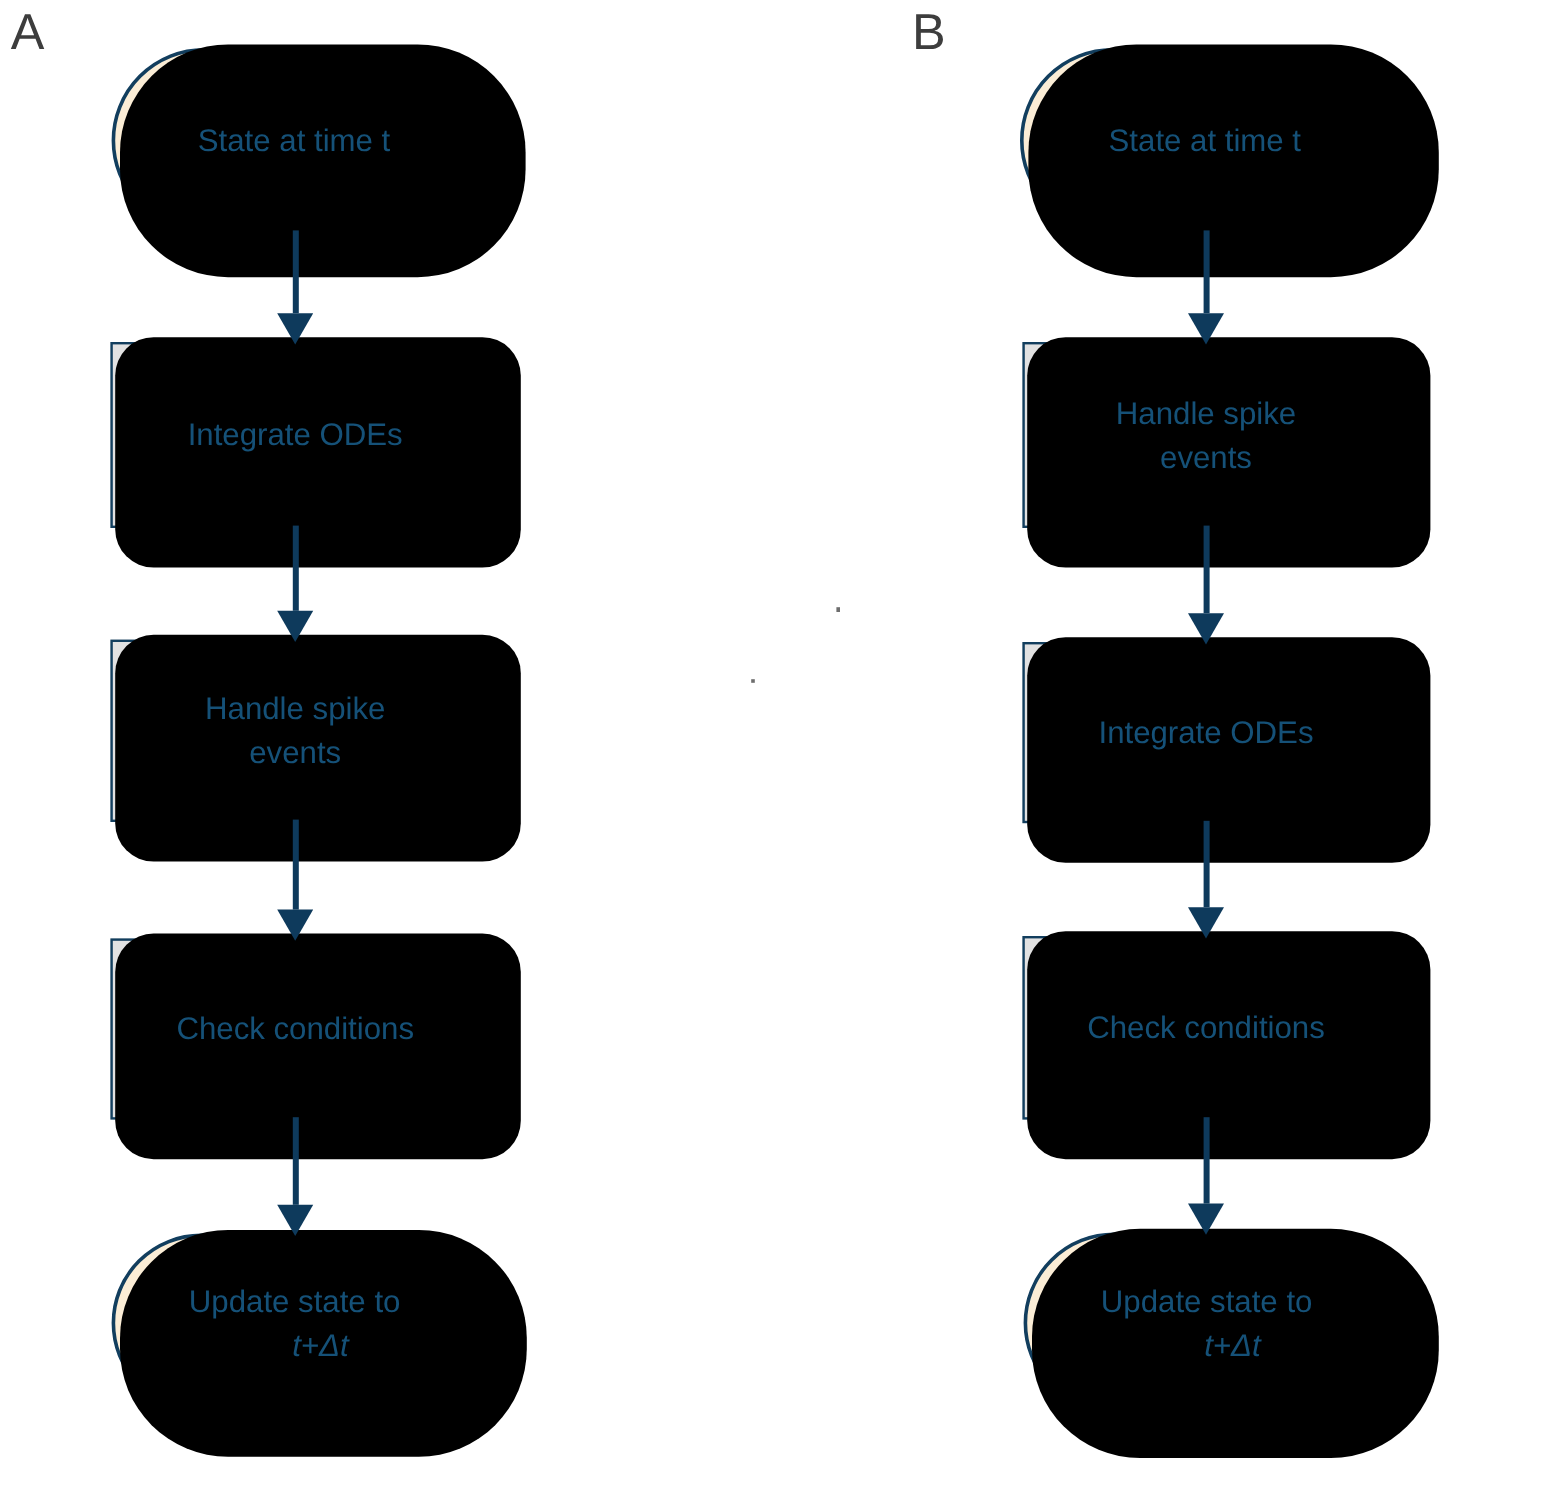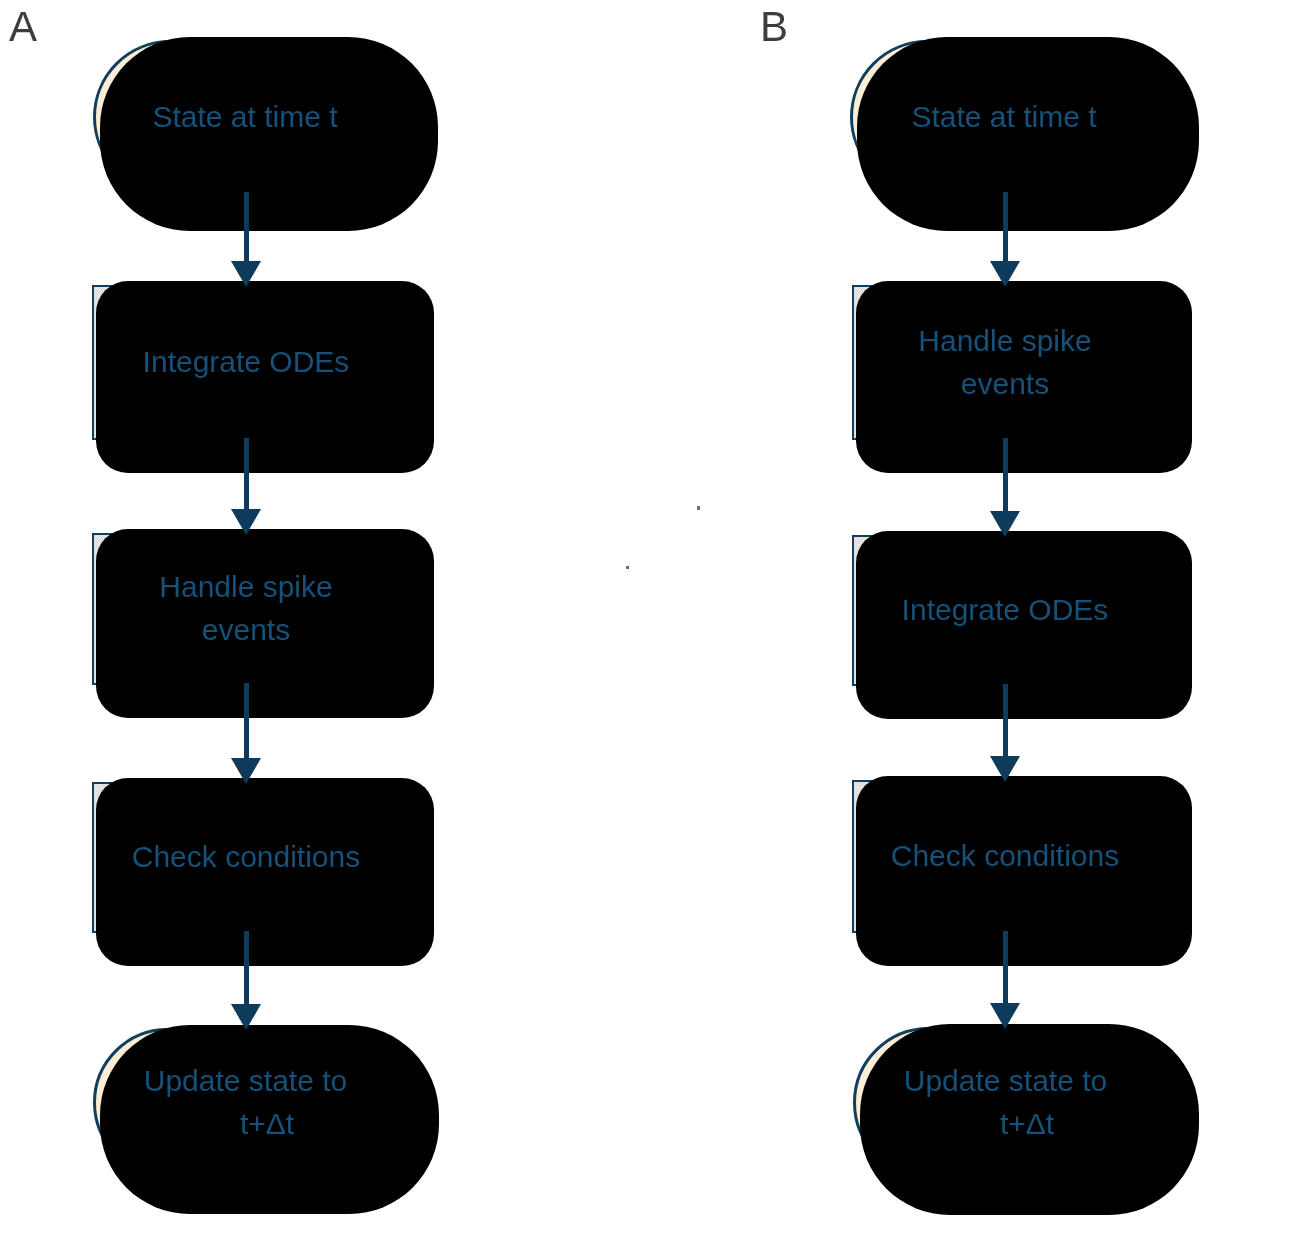--- a/index.html
+++ b/index.html
@@ -22,21 +22,21 @@
 
   .node{
     position:absolute;
     box-sizing:border-box;
     display:flex;
     flex-direction:column;
     align-items:center;
     justify-content:center;
     text-align:center;
     z-index:1;
-    font-size:30px;
+    font-size:26px;
     line-height:1.42;
     color:var(--node_text,#155178);
   }
   .node::before{
     content:"";
     position:absolute;
     z-index:-1;
     left:2px;top:-6px;right:-36px;bottom:-35px;
     background:var(--shadow,#000000);
     border-radius:32px;
@@ -48,21 +48,21 @@
   .terminal{
     background:var(--terminal_fill,#fbedd6);
     border:3px solid var(--node_border,#123e5e);
     border-radius:90px;
   }
   .terminal::before{
     border-radius:90px;
     left:4px;top:-6px;right:-44px;bottom:-40px;
   }
   .node-text{white-space:pre-line;}
-  .italic{margin-left:43px;}
+  .italic{font-style:italic;margin-left:43px;}
 
   
   .a-start{left:93px;top:40px;width:304px;height:154px;}
   .a-step0{left:92px;top:285px;width:308px;height:155px;}
   .a-step1{left:92px;top:533px;width:308px;height:152px;}
   .a-step2{left:92px;top:782px;width:308px;height:151px;}
   .a-end  {left:93px;top:1028px;width:305px;height:149px;}
   
   .b-start{left:850px;top:40px;width:308px;height:154px;}
   .b-step0{left:852px;top:285px;width:306px;height:155px;}

